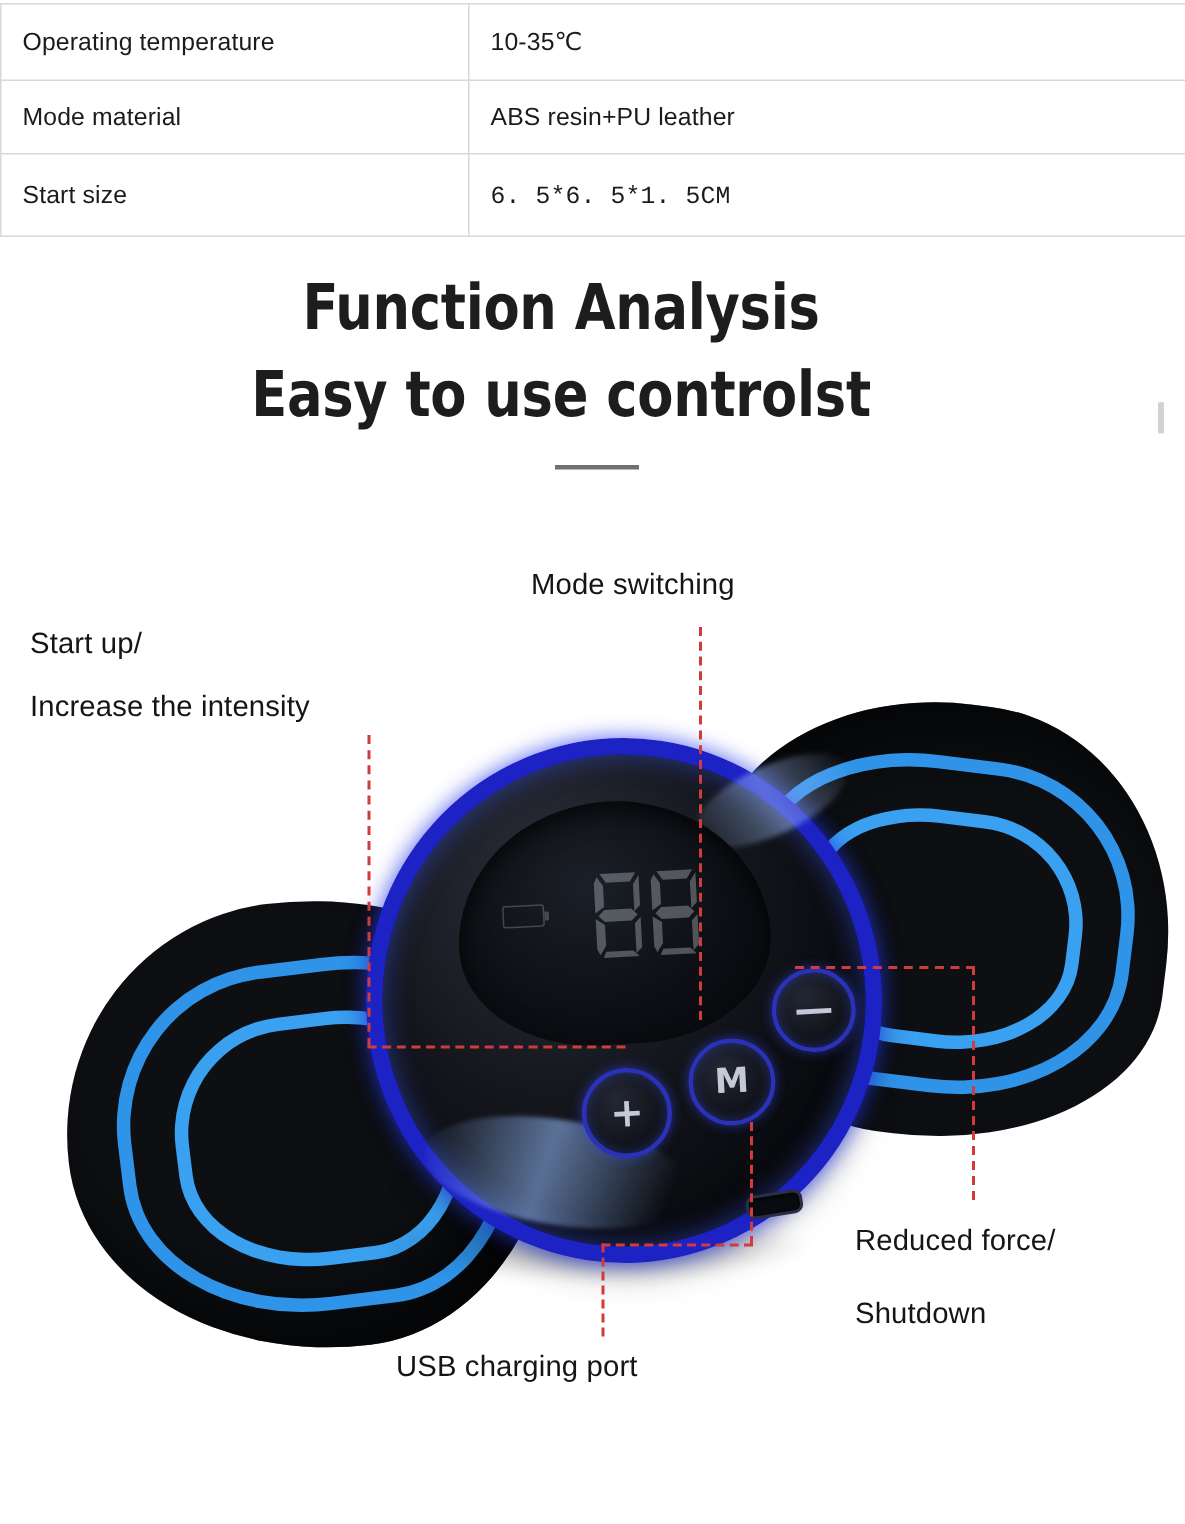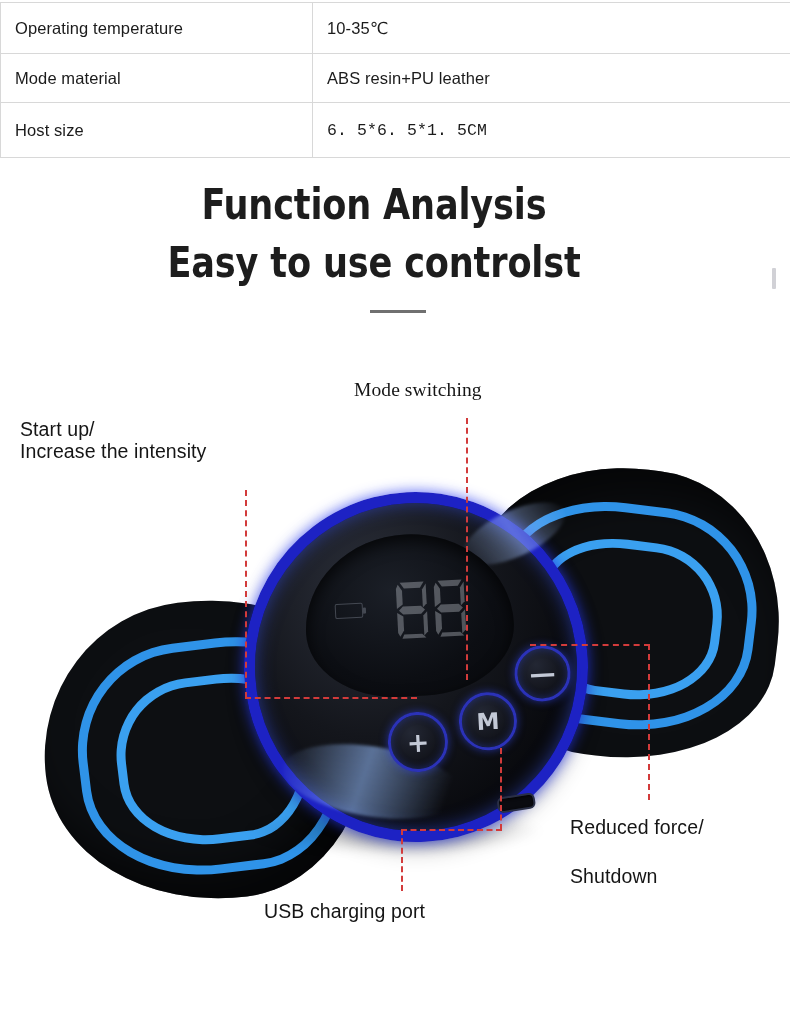--- a/index.html
+++ b/index.html
@@ -58,23 +58,23 @@
   }
 
   
   .anno{
     position:absolute;
     font-size:19.5px;
     color:#151515;
     white-space:nowrap;
     letter-spacing:.1px;
   }
-  #anno-mode{left:354px;top:379px;font-family:Liberation Serif, serif;}
+  #anno-mode{left:354px;top:379px;}
   #anno-start{left:20px;top:418px;}
-  #anno-increase{left:20px;top:440px;}
+  #anno-increase{left:20px;top:460px;}
   #anno-reduced{left:570px;top:816px;}
   #anno-shutdown{left:570px;top:865px;text-align:center;}
   #anno-usb{left:264px;top:900px;}
 
   
   .lead{position:absolute;}
   .lead-v{
     width:0;border-left:2px dashed #d23b3b;
   }
   .lead-h{
@@ -230,21 +230,21 @@
   <tbody>
     <tr class="r1">
       <td class="key">Operating temperature</td>
       <td class="val">10-35℃</td>
     </tr>
     <tr class="r2">
       <td class="key">Mode material</td>
       <td class="val">ABS resin+PU leather</td>
     </tr>
     <tr class="r3">
-      <td class="key">Host size</td>
+      <td class="key">Start size</td>
       <td class="val mono-val">6. 5*6. 5*1. 5CM</td>
     </tr>
   </tbody>
 </table>
 
 <div class="heading-block">
   <div class="heading-line">Function Analysis</div>
   <div class="heading-line">Easy to use controlst</div>
 </div>
 <div class="heading-rule"></div>

